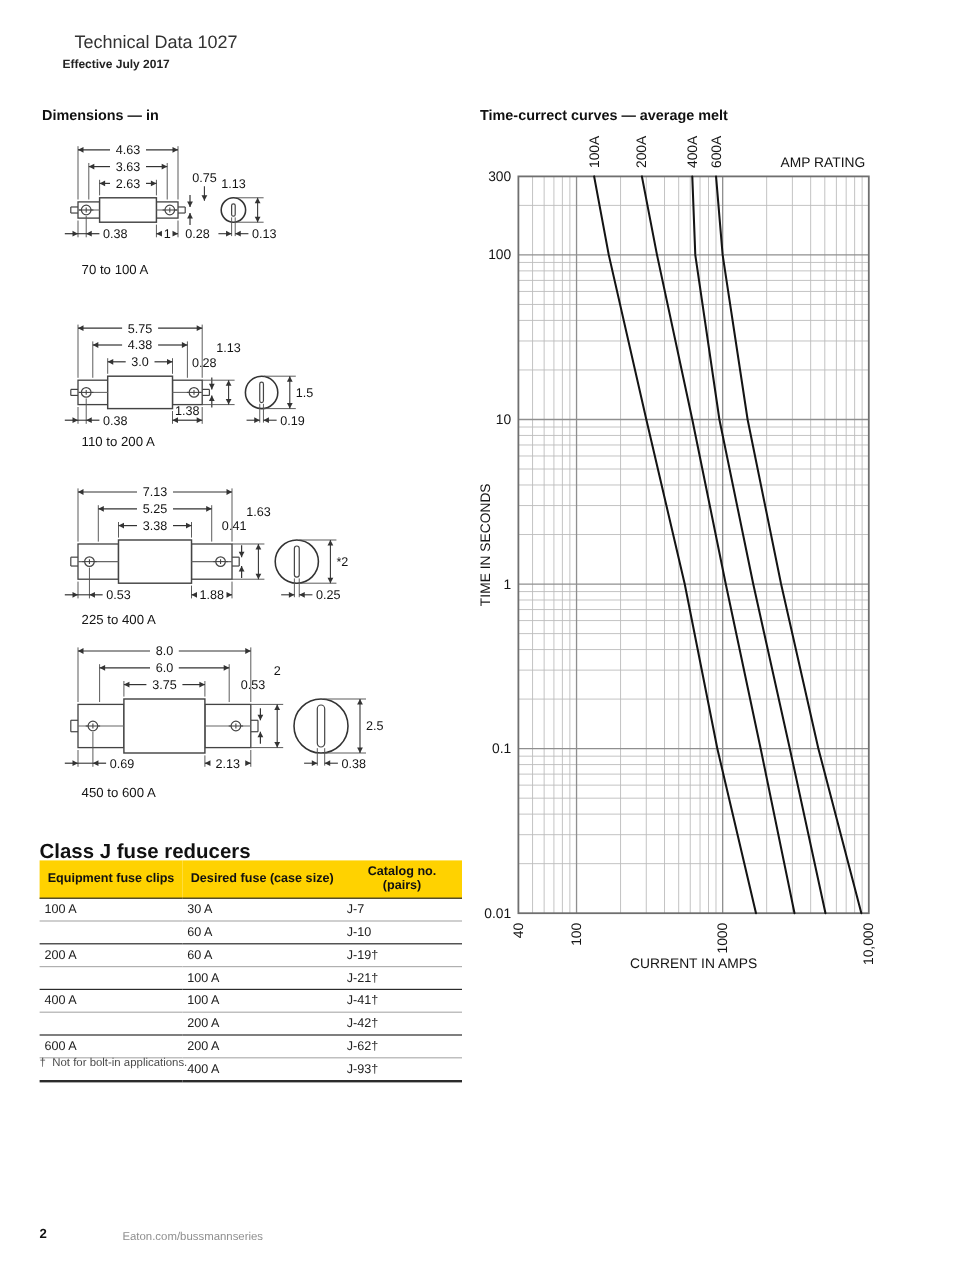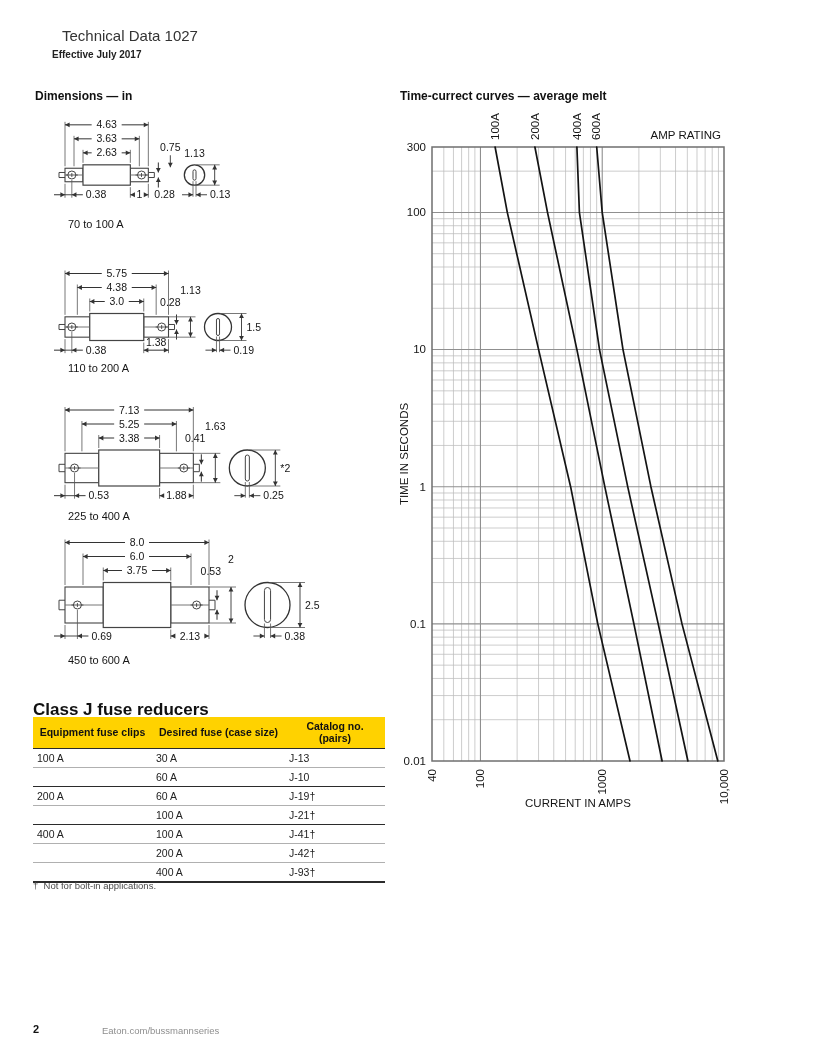--- a/index.html
+++ b/index.html
@@ -458,21 +458,21 @@
       <tr>
         <th>Equipment fuse clips</th>
         <th>Desired fuse (case size)</th>
         <th>Catalog no. (pairs)</th>
       </tr>
     </thead>
     <tbody>
       <tr class="first">
           <td>100 A</td>
           <td>30 A</td>
-          <td>J-13</td>
+          <td>J-7</td>
         </tr>
       <tr>
           <td></td>
           <td>60 A</td>
           <td>J-10</td>
         </tr>
       <tr class="grp">
           <td>200 A</td>
           <td>60 A</td>
           <td>J-19†</td>
@@ -485,20 +485,25 @@
       <tr class="grp">
           <td>400 A</td>
           <td>100 A</td>
           <td>J-41†</td>
         </tr>
       <tr>
           <td></td>
           <td>200 A</td>
           <td>J-42†</td>
         </tr>
+      <tr class="grp">
+          <td>600 A</td>
+          <td>200 A</td>
+          <td>J-62†</td>
+        </tr>
       <tr>
           <td></td>
           <td>400 A</td>
           <td>J-93†</td>
         </tr>
     </tbody>
   </table>
 
   <div class="abs footnote">†  Not for bolt-in applications.</div>
 

